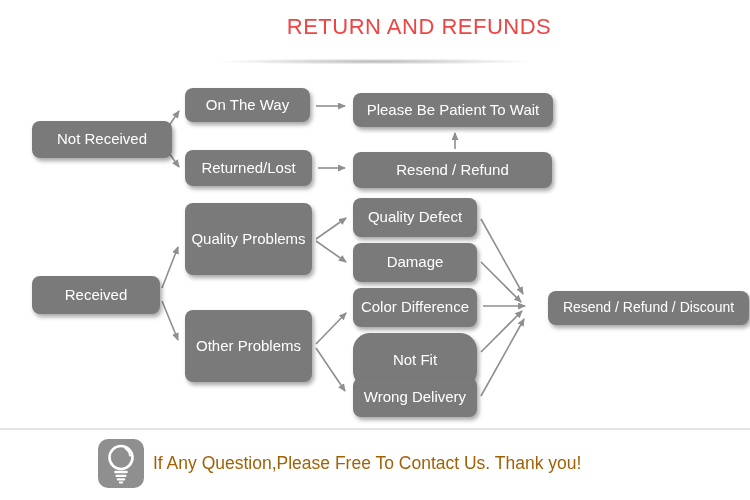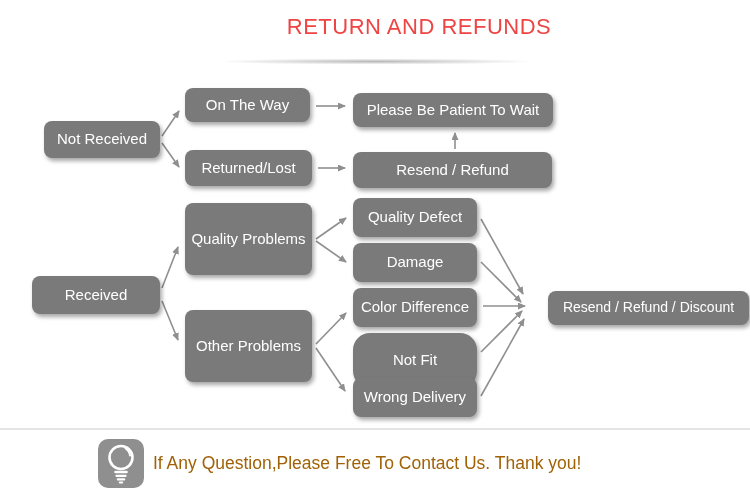--- a/index.html
+++ b/index.html
@@ -63,21 +63,21 @@
         <line x1="316" y1="344" x2="346" y2="313" marker-end="url(#ah)"></line>
         <line x1="316" y1="348" x2="345" y2="391" marker-end="url(#ah)"></line>
         <line x1="481" y1="219" x2="523" y2="294" marker-end="url(#ah)"></line>
         <line x1="481" y1="262" x2="521" y2="302" marker-end="url(#ah)"></line>
         <line x1="483" y1="306" x2="525" y2="306" marker-end="url(#ah)"></line>
         <line x1="481" y1="352" x2="522" y2="311" marker-end="url(#ah)"></line>
         <line x1="481" y1="396" x2="524" y2="319" marker-end="url(#ah)"></line>
       </g>
     </svg>
 
-    <div class="node" style="left:32px;top:121px;width:116px;height:37px;margin-left:12px;">Not Received</div>
+    <div class="node" style="left:32px;top:121px;width:140px;height:37px;">Not Received</div>
     <div class="node" style="left:185px;top:88px;width:125px;height:34px;">On The Way</div>
     <div class="node" style="left:353px;top:93px;width:200px;height:34px;">Please Be Patient To Wait</div>
     <div class="node" style="left:185px;top:150px;width:127px;height:36px;">Returned/Lost</div>
     <div class="node" style="left:353px;top:152px;width:199px;height:36px;">Resend / Refund</div>
 
     <div class="node" style="left:185px;top:203px;width:127px;height:72px;">Quality Problems</div>
     <div class="node" style="left:32px;top:276px;width:128px;height:38px;">Received</div>
     <div class="node" style="left:353px;top:198px;width:124px;height:39px;">Quality Defect</div>
 
     <div class="node" style="left:185px;top:310px;width:127px;height:72px;">Other Problems</div>

